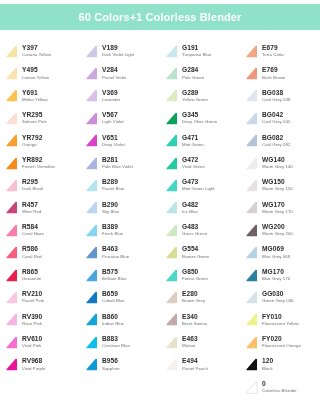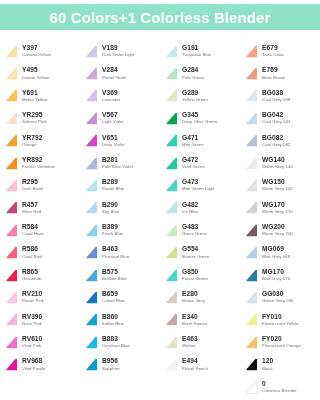--- a/index.html
+++ b/index.html
@@ -9,21 +9,21 @@
     -webkit-font-smoothing:antialiased;
   }
   #page{position:relative;width:320px;height:400px;}
 
   
   .header-band{
     position:absolute;left:0;top:4px;width:320px;height:26px;
     display:flex;align-items:center;justify-content:center;
   }
   .header-title{
-    color:#ffffff;font-size:15px;font-weight:bold;letter-spacing:.1px;
+    color:#ffffff;font-size:11px;font-weight:bold;letter-spacing:.1px;
     white-space:nowrap;line-height:1;
   }
 
   
   .grid{
     position:absolute;left:0;top:40px;width:320px;
     display:grid;grid-template-columns:repeat(4,80px);
     grid-auto-rows:22.4px;
   }
   .cell{

